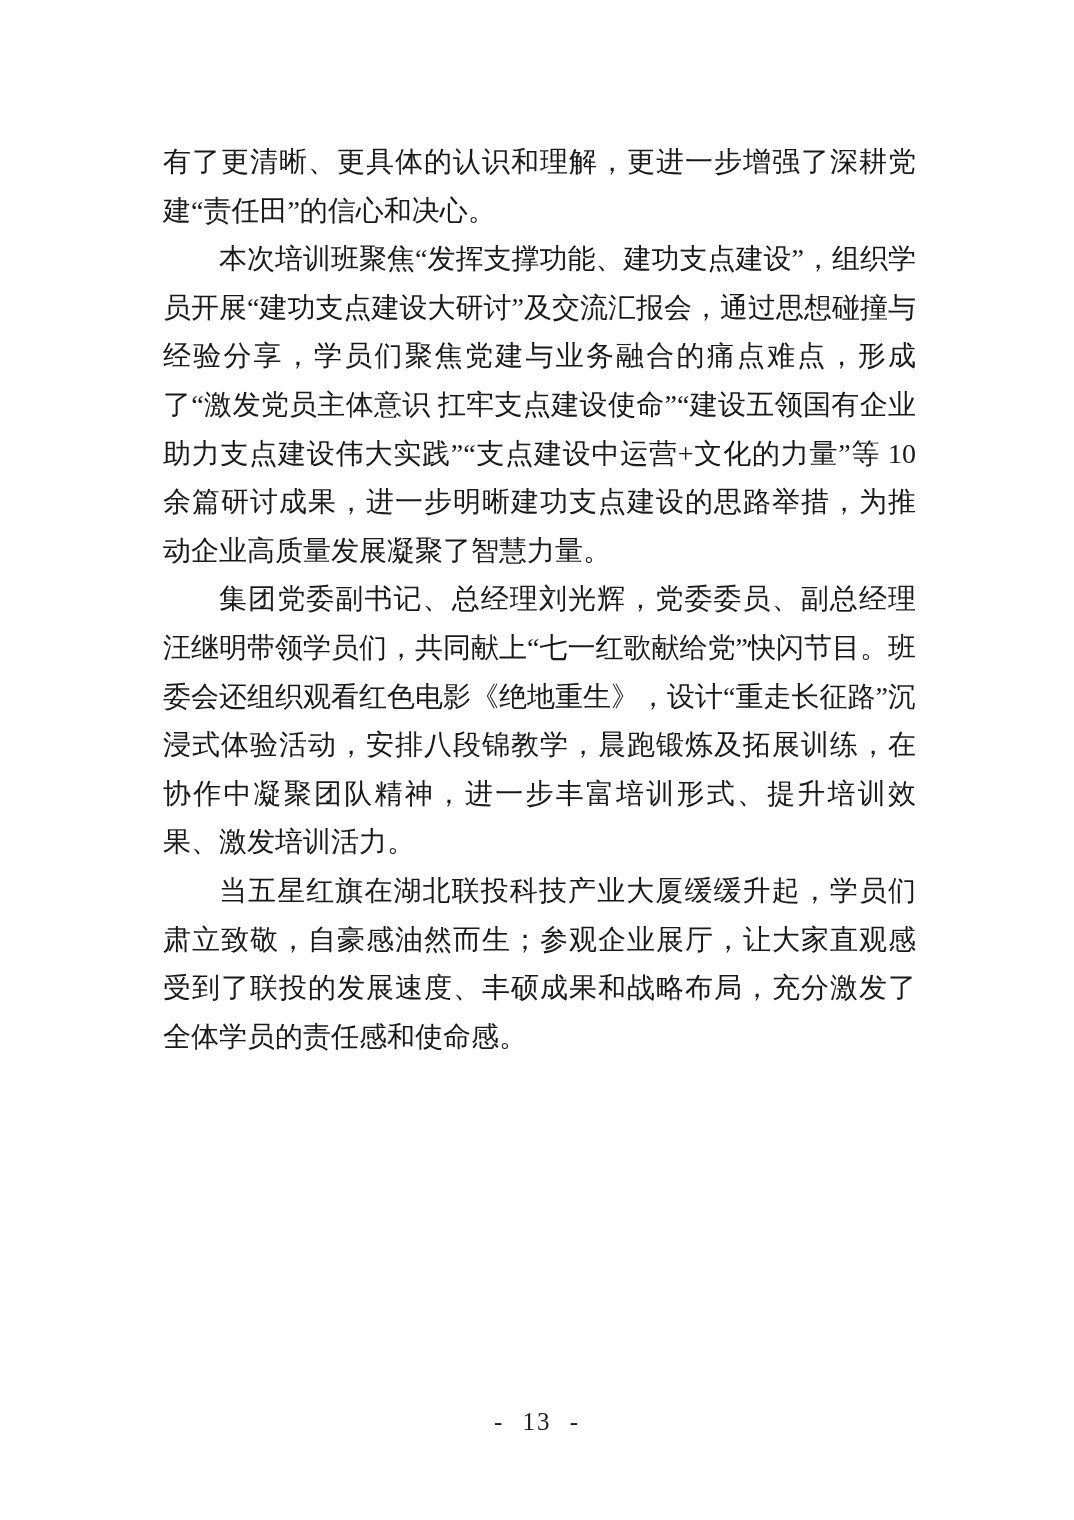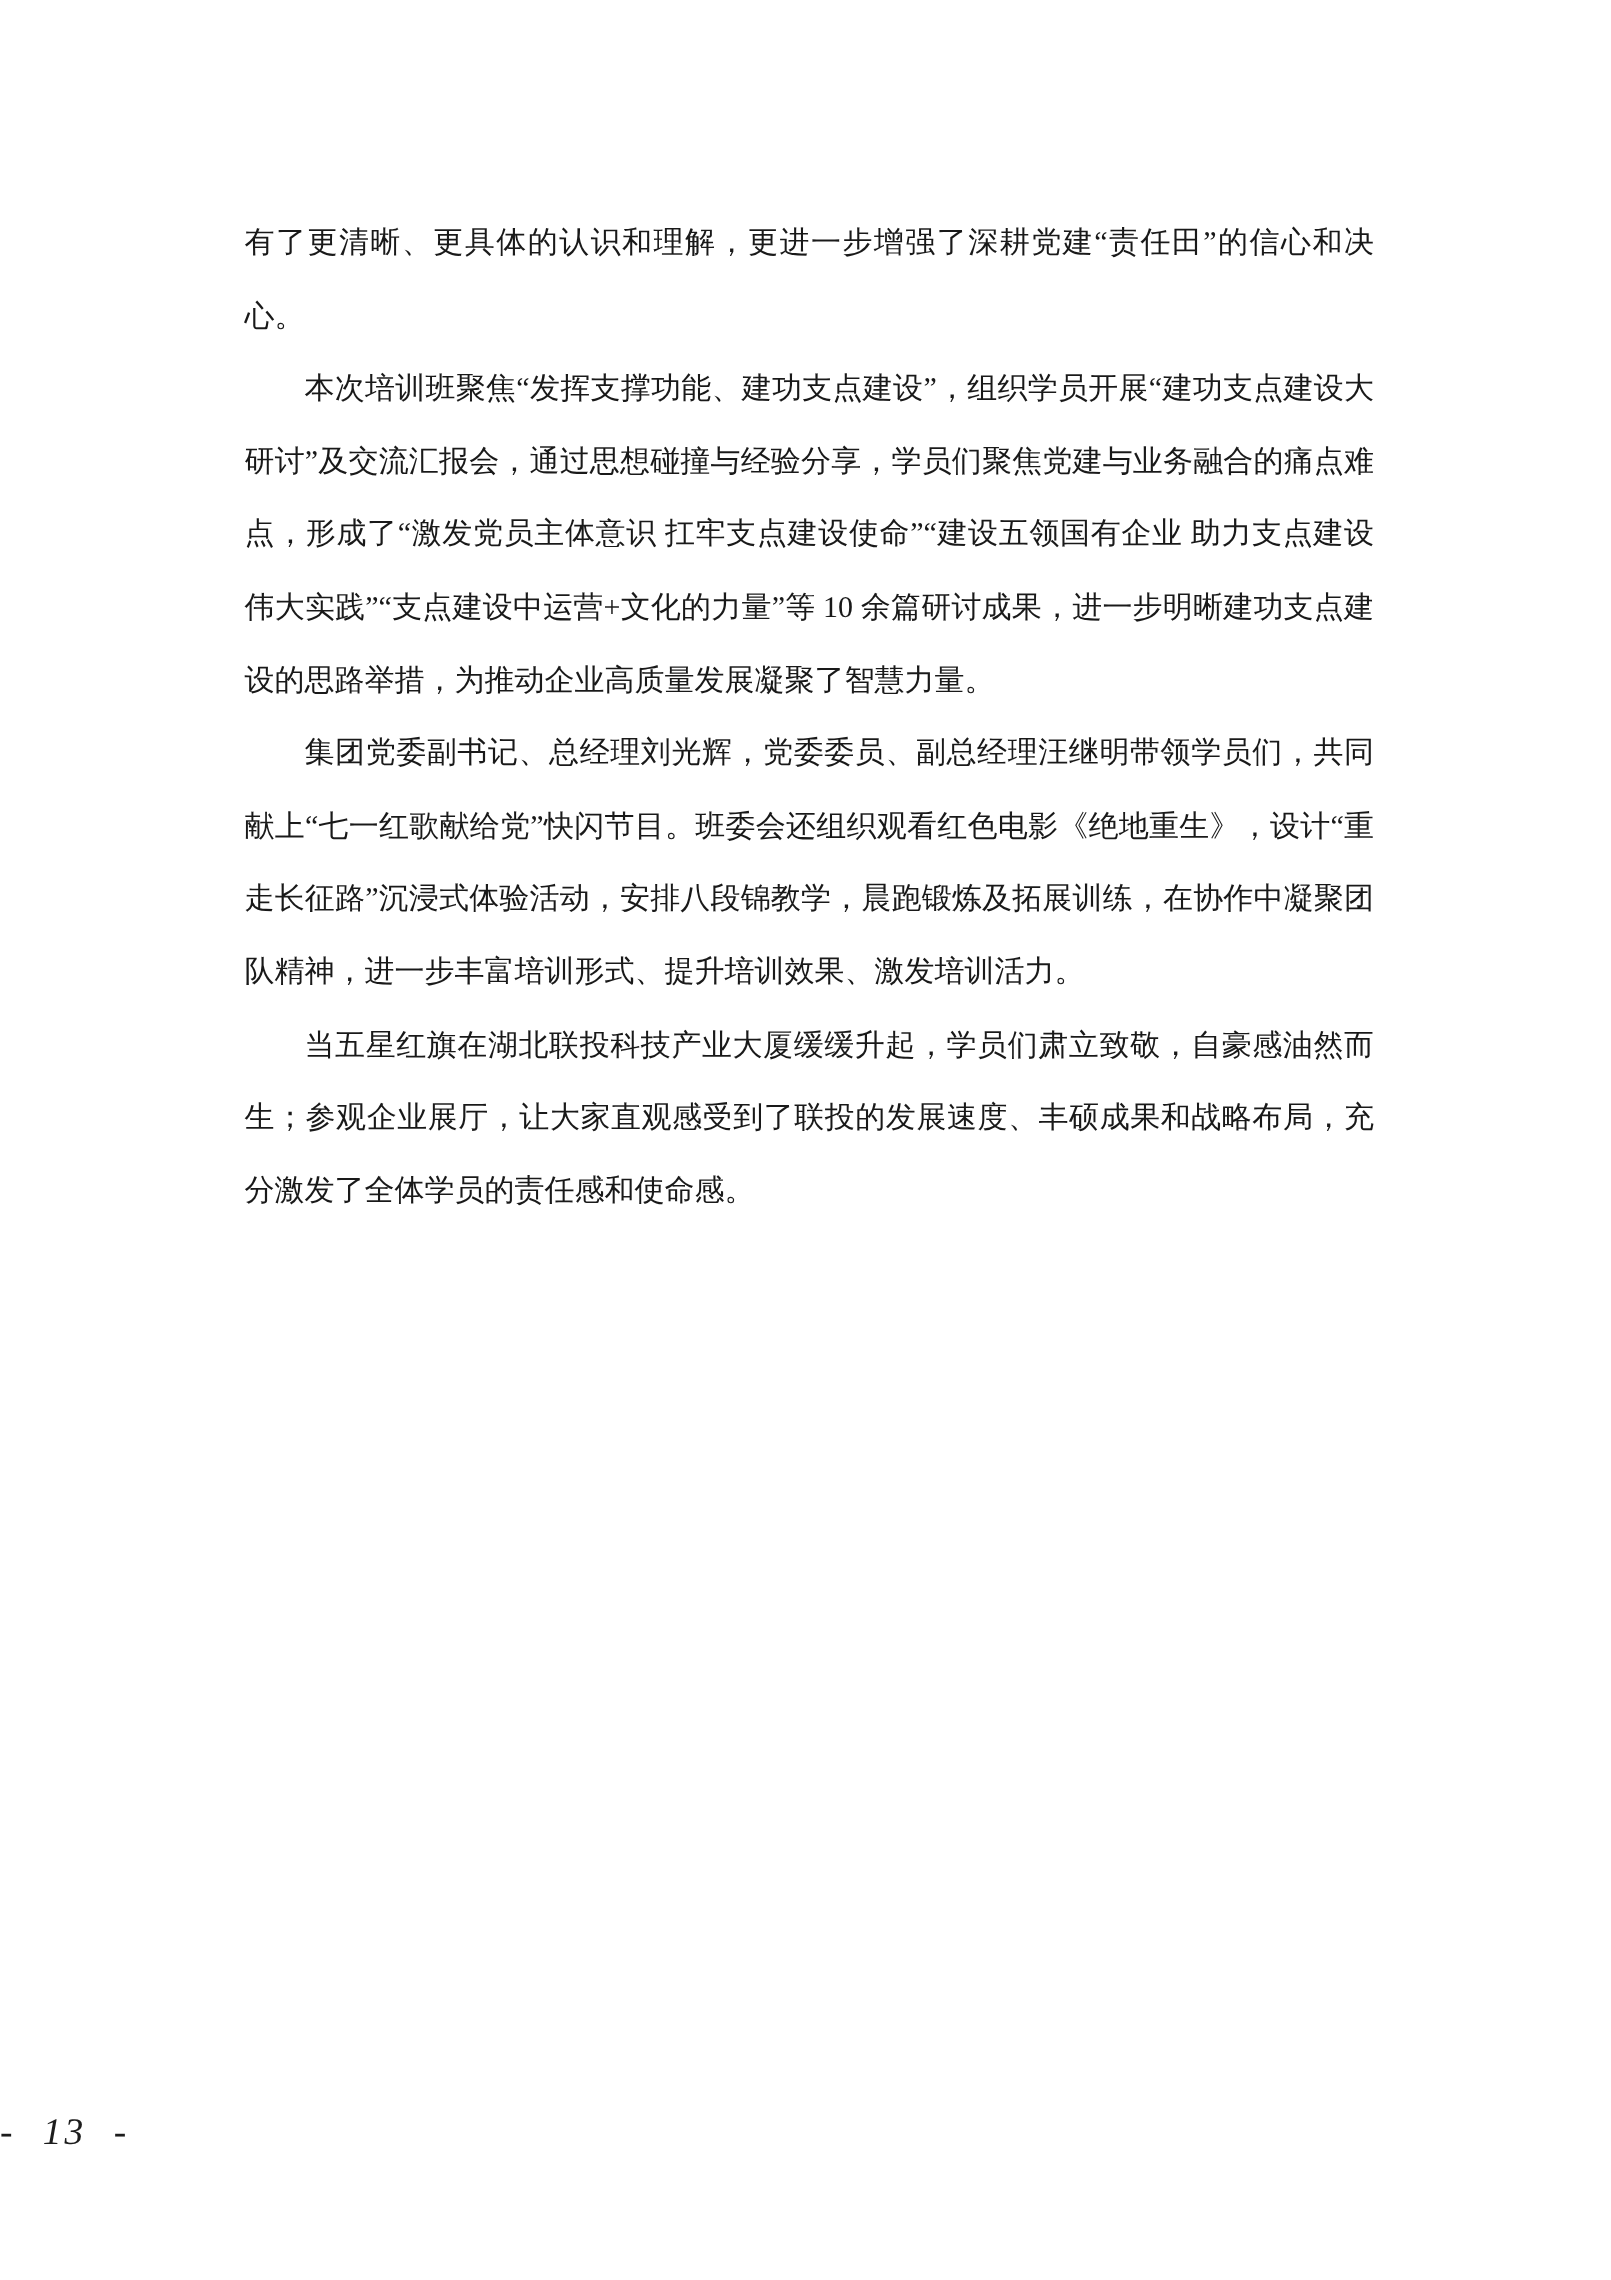--- a/index.html
+++ b/index.html
@@ -17,40 +17,40 @@
     overflow: hidden;
   }
   .content {
     position: absolute;
     top: 138px;
     left: 163px;
     width: 753px;
   }
   .content p {
     margin: 0;
-    font-size: 20px;
+    font-size: 28px;
     line-height: 48.6px;
     text-align: justify;
     text-align-last: left;
     text-indent: 2em;
     word-break: break-all;
   }
   .content p.no-indent {
     text-indent: 0;
   }
   .page-footer {
     position: absolute;
     top: 1408px;
     left: 0;
     width: 100%;
+    text-align: center;
     font-size: 25px;
     letter-spacing: 2px;
     word-spacing: 10px;
     color: #1c1c1c;
-    font-style: italic;
   }
 </style>
 </head>
 <body>
 
 <div class="page">
   <main class="content">
     <p class="no-indent">有了更清晰、更具体的认识和理解，更进一步增强了深耕党建“责任田”的信心和决心。</p>
     <p>本次培训班聚焦“发挥支撑功能、建功支点建设”，组织学员开展“建功支点建设大研讨”及交流汇报会，通过思想碰撞与经验分享，学员们聚焦党建与业务融合的痛点难点，形成了“激发党员主体意识 扛牢支点建设使命”“建设五领国有企业 助力支点建设伟大实践”“支点建设中运营+文化的力量”等 10 余篇研讨成果，进一步明晰建功支点建设的思路举措，为推动企业高质量发展凝聚了智慧力量。</p>
     <p>集团党委副书记、总经理刘光辉，党委委员、副总经理汪继明带领学员们，共同献上“七一红歌献给党”快闪节目。班委会还组织观看红色电影《绝地重生》，设计“重走长征路”沉浸式体验活动，安排八段锦教学，晨跑锻炼及拓展训练，在协作中凝聚团队精神，进一步丰富培训形式、提升培训效果、激发培训活力。</p>

